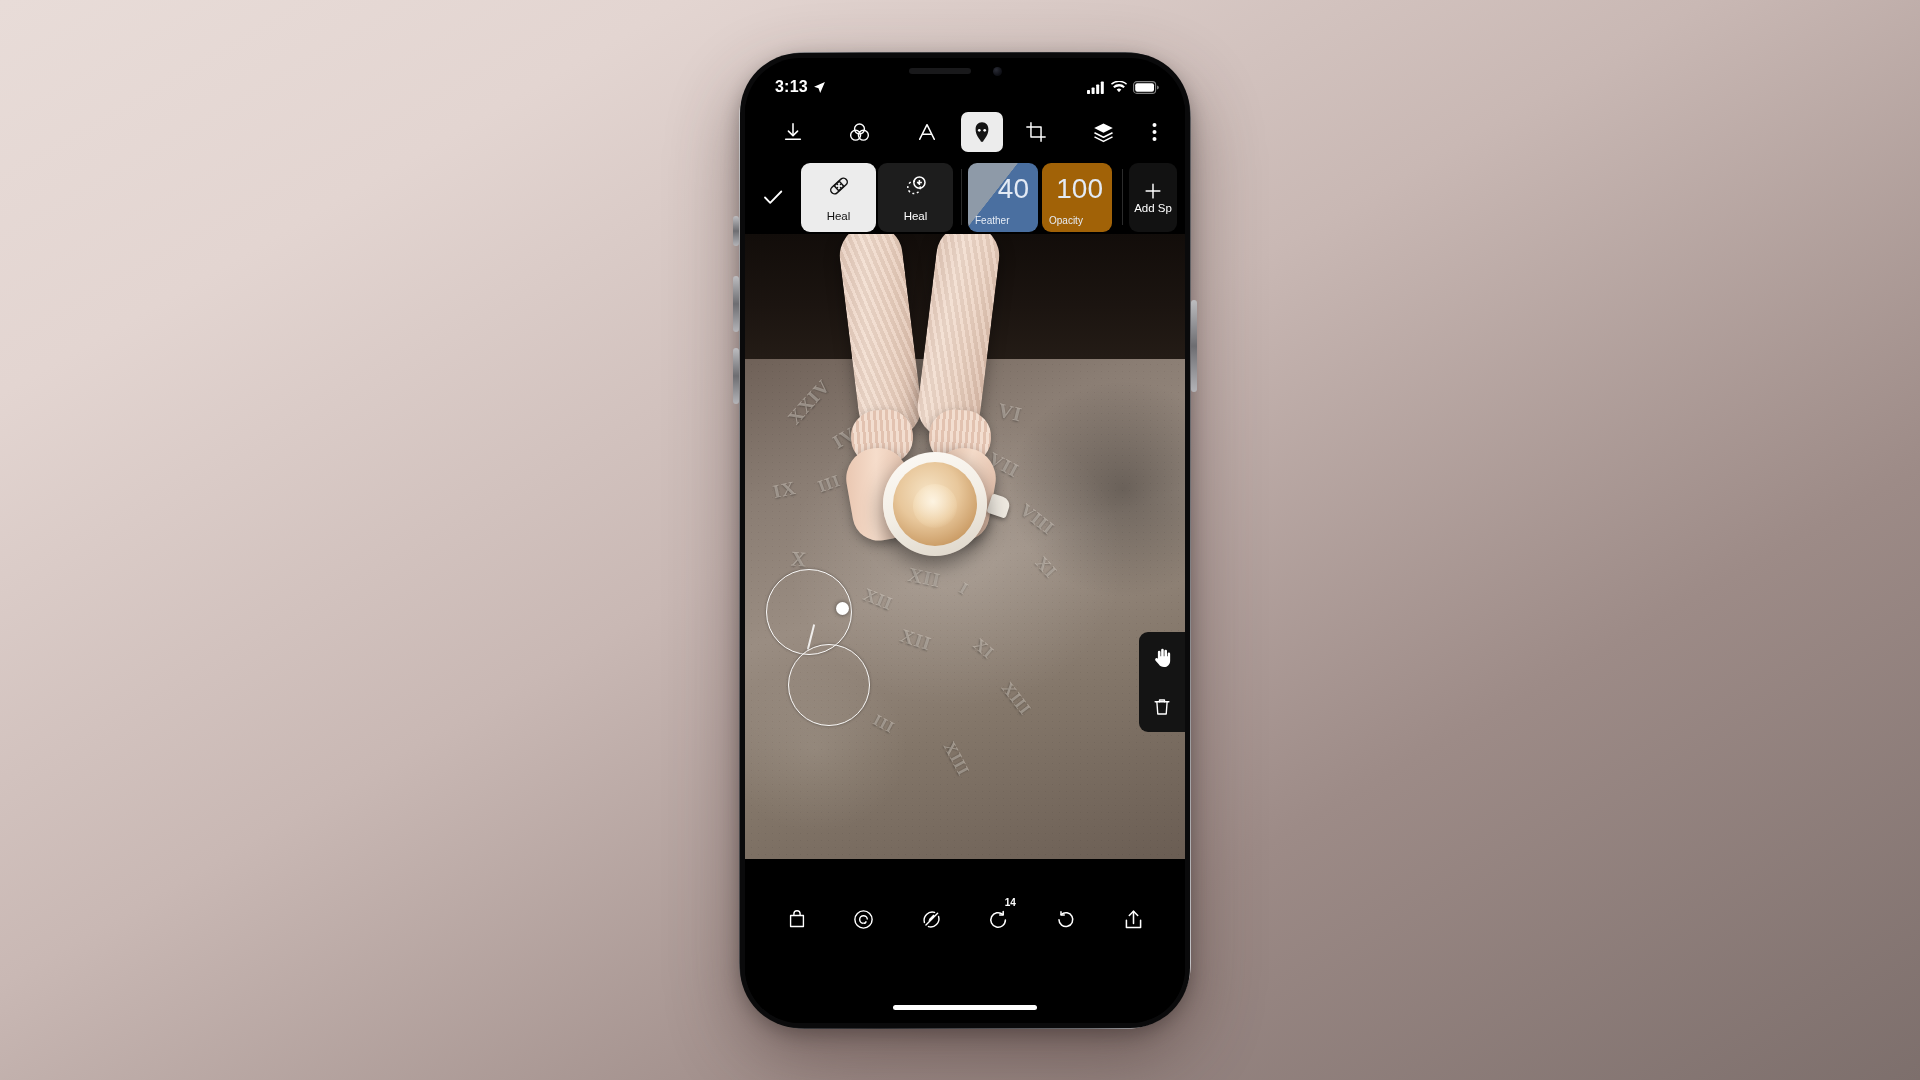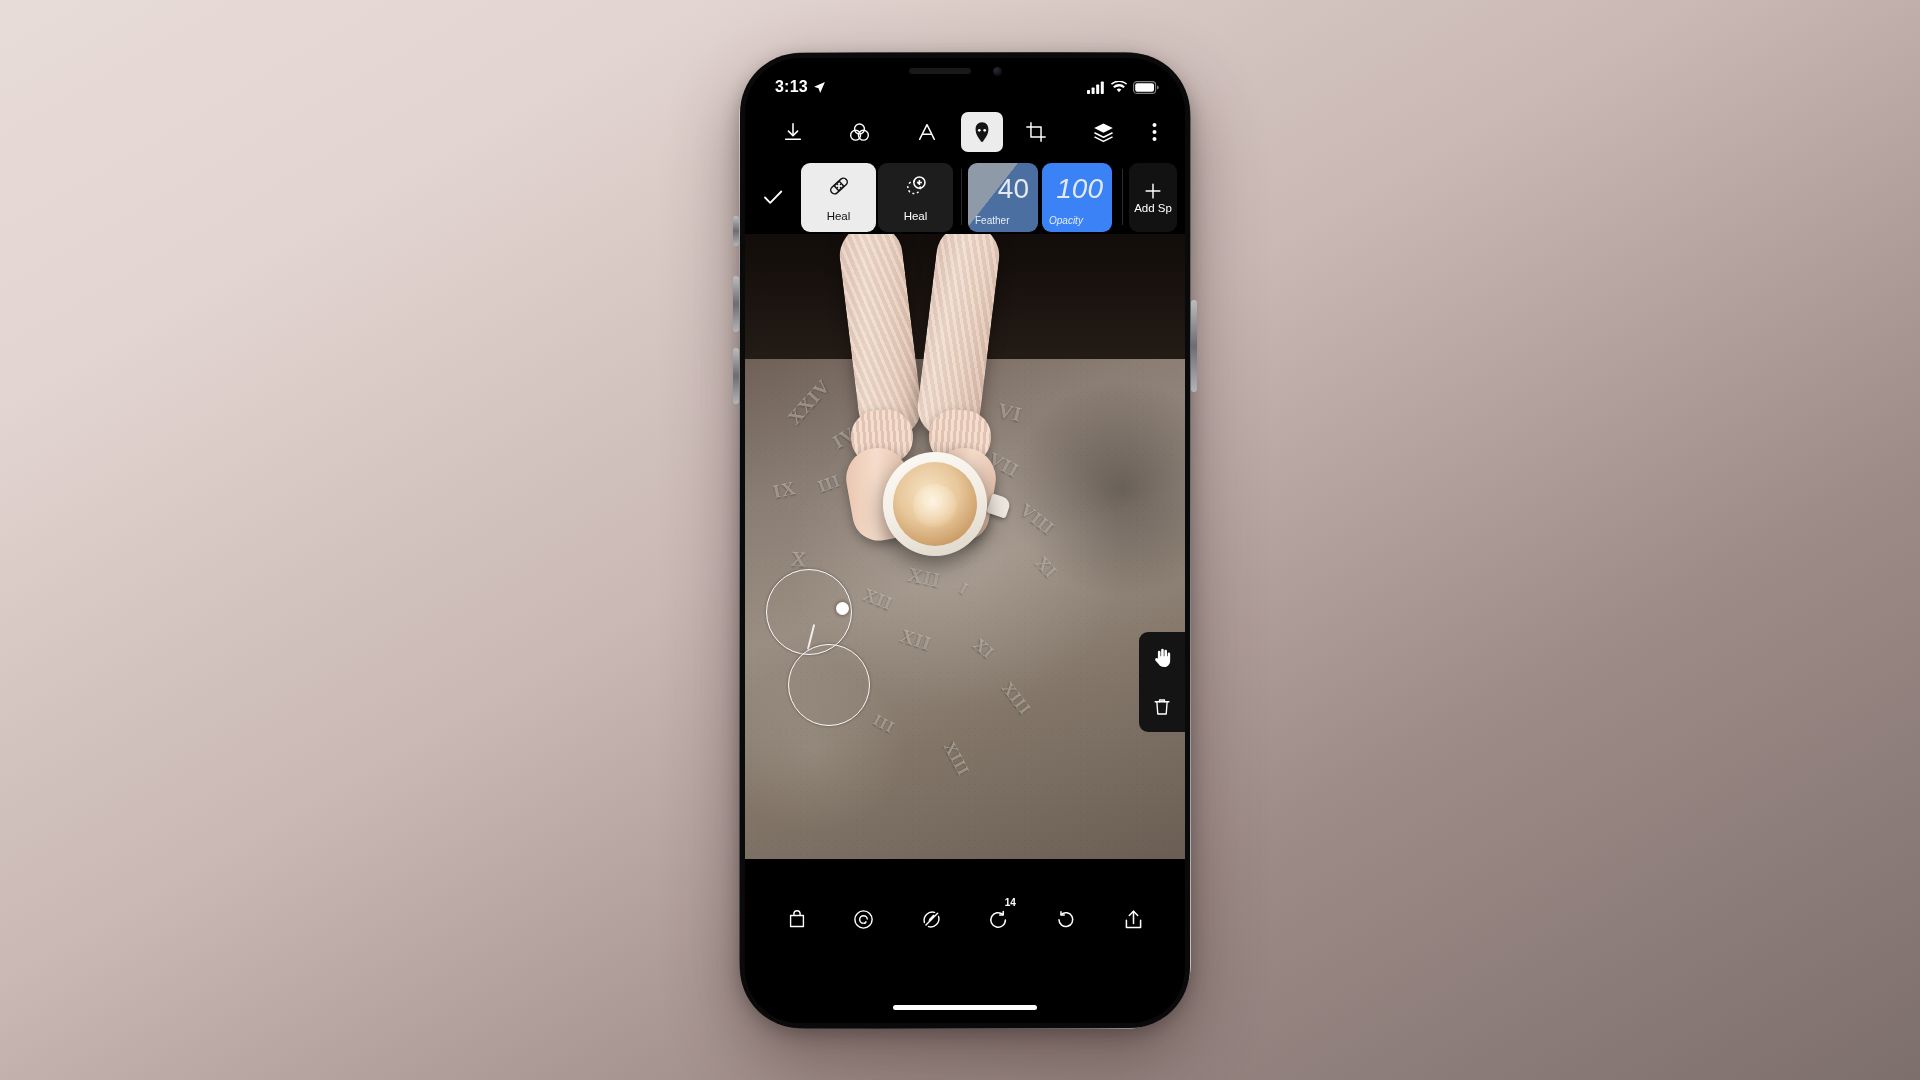--- a/index.html
+++ b/index.html
@@ -83,21 +83,21 @@
   }
   .mode-tile .lbl{ font-size:11.5px; }
   #mode-heal{ background:#ececec; color:#111; }
   #mode-clone{ background:#1d1d1d; color:#fff; }
   .strip-sep{ flex:0 0 1px; height:56px; background:#2c2c2c; margin:0 6px; }
   .slider-tile{
     flex:0 0 70px; height:69px; border-radius:9px; margin-right:4px; position:relative;
     overflow:hidden; color:#dfe6f1;
   }
   #slider-feather{ background:linear-gradient(128deg,#8e9aa8 0%, #8e9aa8 40%, #4a6fa0 40.5%, #4a6fa0 100%); }
-  #slider-opacity{ background:#3b82f6;font-style:italic; }
+  #slider-opacity{ background:#a16207; }
   .slider-tile .val{ position:absolute; top:10px; right:9px; font-size:28px; font-weight:300; color:#e3eaf4; }
   .slider-tile .nm{ position:absolute; bottom:6px; left:7px; font-size:10px; color:#e6ecf5; }
   #addspot-tile{
     flex:0 0 48px; height:69px; border-radius:9px; background:#121212; color:#fff;
     display:flex; flex-direction:column; align-items:center; justify-content:center; gap:0;
     overflow:hidden;
   }
   #addspot-tile .lbl{ font-size:11.5px; white-space:nowrap; }
 
   

